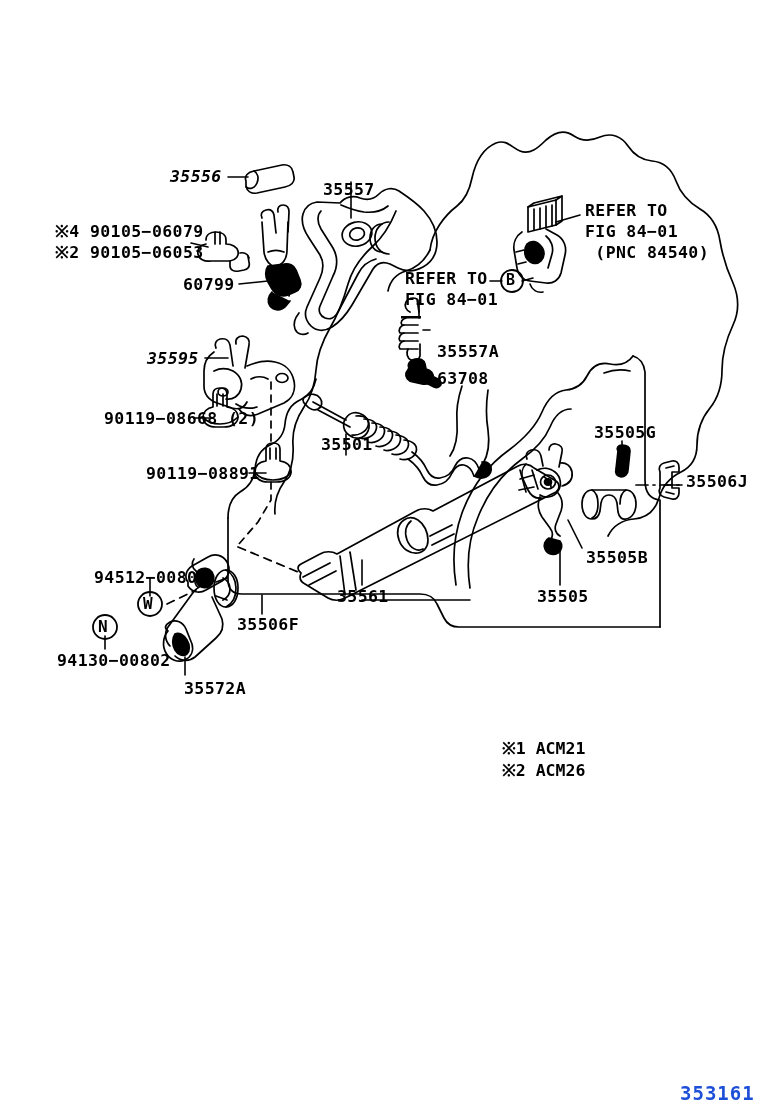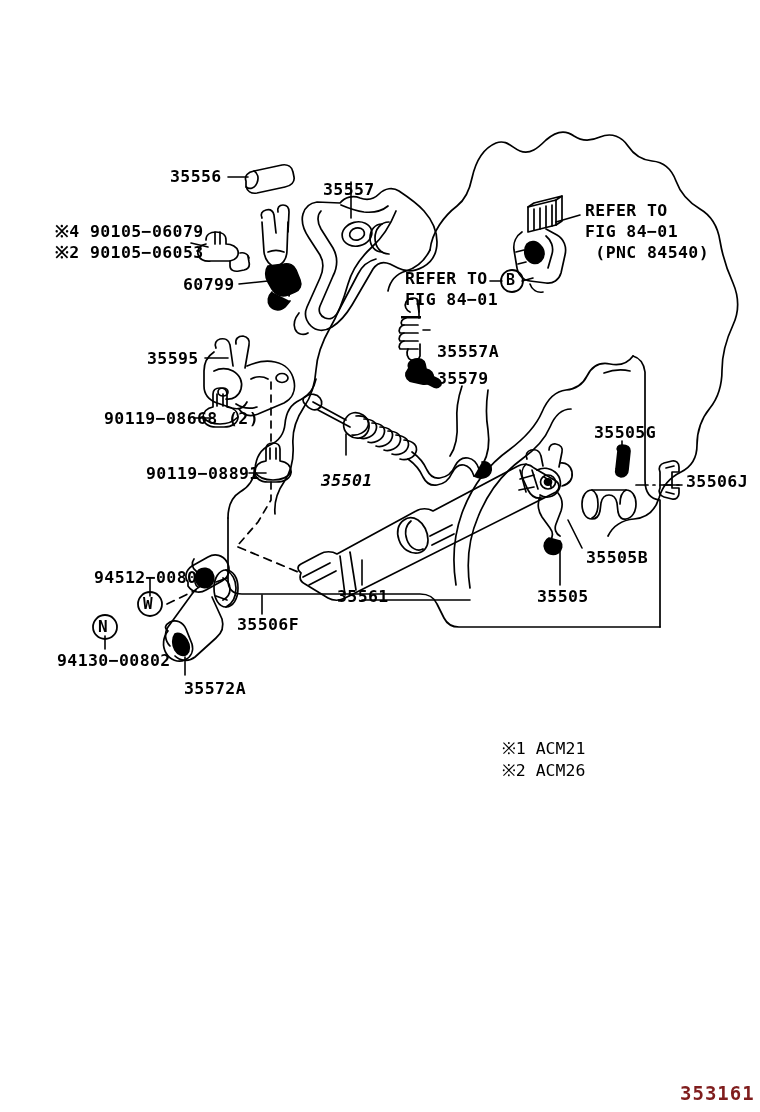--- a/index.html
+++ b/index.html
@@ -18,26 +18,26 @@
     font-size:16.5px;
     letter-spacing:0.4px;
     white-space:pre;
     color:#000;
     line-height:1.0;
   }
   .lbl.multi{line-height:1.28;}
   .figno{
     position:absolute;
     font-family:"DejaVu Sans Mono","Liberation Mono",monospace;
-    font-weight:bold;font-size:19px;letter-spacing:1px;color:#7f1d1d;
+    font-weight:bold;font-size:19px;letter-spacing:1px;color:#1d4ed8;
   }
   .notes{
     position:absolute;
     font-family:"DejaVu Sans Mono","Liberation Mono",monospace;
-    font-weight:normal;font-size:16.5px;line-height:1.34;white-space:pre;
+    font-weight:bold;font-size:16.5px;line-height:1.34;white-space:pre;
   }
 </style>
 </head>
 <body>
 
 <div id="sheet">
 
   <svg width="760" height="1112" viewBox="0 0 760 1112">
     <g fill="none" stroke="#000" stroke-width="1.7" stroke-linejoin="round" stroke-linecap="round">
 
@@ -496,40 +496,40 @@
                  C 537,241 531,240 527,244 Z" fill="#000" stroke="#000"></path>
         <path d="M 546,236 C 551,240 554,247 552,254
                  L 548,268"></path>
         <path d="M 516,252 L 524,250 M 518,264 L 526,262"></path>
         <path d="M 530,284 C 532,290 537,293 543,292"></path>
       </g>
 
     </g>
   </svg>
 
-  <div class="lbl" style="left:170px;top:169px;">35556</div>
+  <div class="lbl" style="left:170px;top:169px;font-style:italic;">35556</div>
   <div class="lbl" style="left:323px;top:182px;">35557</div>
   <div class="lbl" style="left:55px;top:224px;">※4 90105−06079</div>
   <div class="lbl" style="left:55px;top:245px;">※2 90105−06053</div>
   <div class="lbl" style="left:183px;top:277px;">60799</div>
-  <div class="lbl" style="left:147px;top:351px;">35595</div>
+  <div class="lbl" style="left:147px;top:351px;font-style:italic;">35595</div>
   <div class="lbl" style="left:62px;top:411px;margin-left:42px;">90119−08668 (2)</div>
   <div class="lbl" style="left:146px;top:466px;">90119−08891</div>
-  <div class="lbl" style="left:321px;top:473px;font-style:italic;">35501</div>
+  <div class="lbl" style="left:321px;top:437px;">35501</div>
   <div class="lbl" style="left:94px;top:570px;">94512−00800</div>
   <div class="lbl" style="left:57px;top:653px;">94130−00802</div>
   <div class="lbl" style="left:156px;top:681px;margin-left:28px;">35572A</div>
   <div class="lbl" style="left:237px;top:617px;">35506F</div>
   <div class="lbl" style="left:337px;top:589px;">35561</div>
   <div class="lbl" style="left:537px;top:589px;">35505</div>
   <div class="lbl" style="left:586px;top:550px;">35505B</div>
   <div class="lbl" style="left:594px;top:425px;">35505G</div>
   <div class="lbl" style="left:686px;top:474px;">35506J</div>
   <div class="lbl" style="left:437px;top:344px;">35557A</div>
-  <div class="lbl" style="left:437px;top:371px;">35579</div>
+  <div class="lbl" style="left:437px;top:371px;">63708</div>
 
   <div class="lbl multi" style="left:585px;top:200px;">REFER TO
 FIG 84−01
  (PNC 84540)</div>
   <div class="lbl multi" style="left:405px;top:268px;">REFER TO
 FIG 84−01</div>
 
   <div class="lbl" style="left:506px;top:273px;font-size:15px;">B</div>
   <div class="lbl" style="left:143px;top:596px;font-size:16px;">W</div>
   <div class="lbl" style="left:98px;top:619px;font-size:16px;">N</div>

